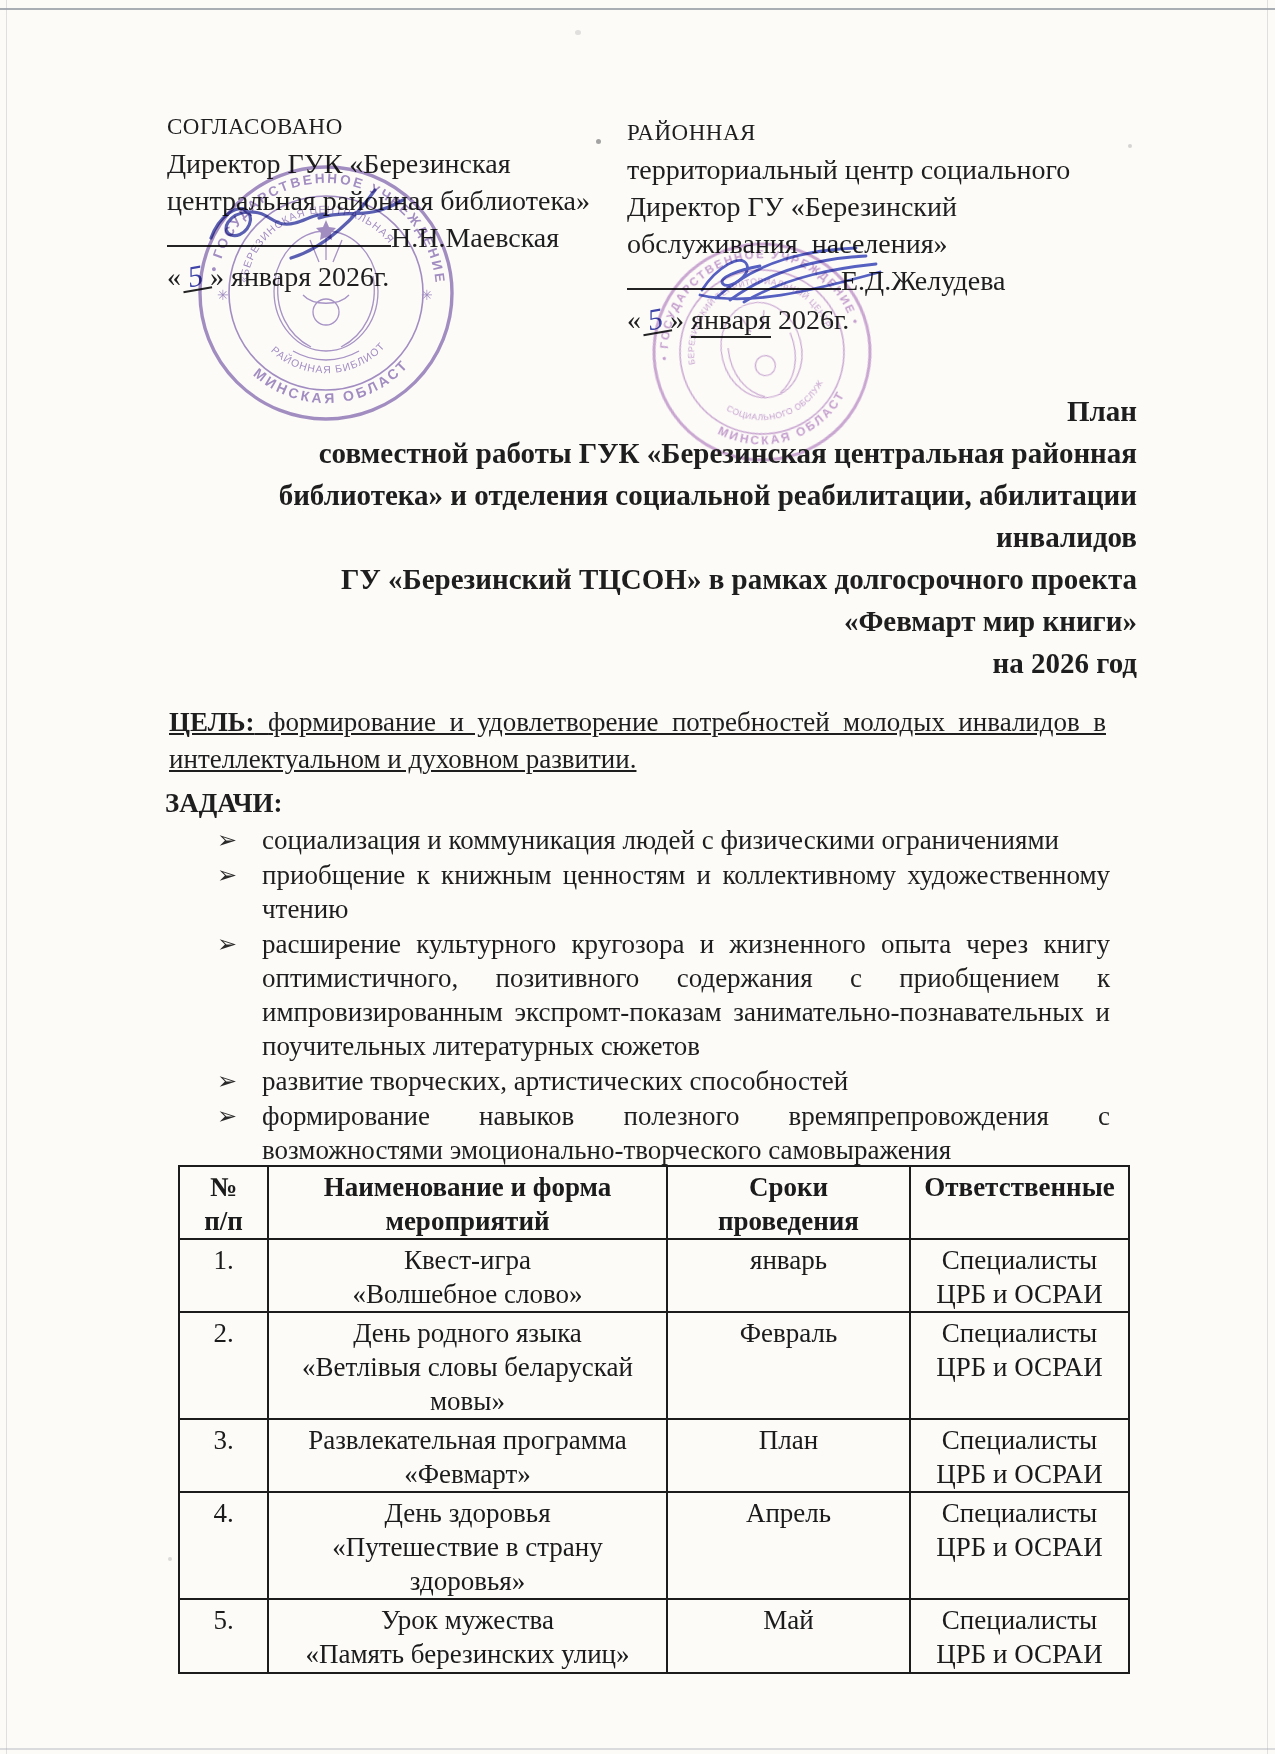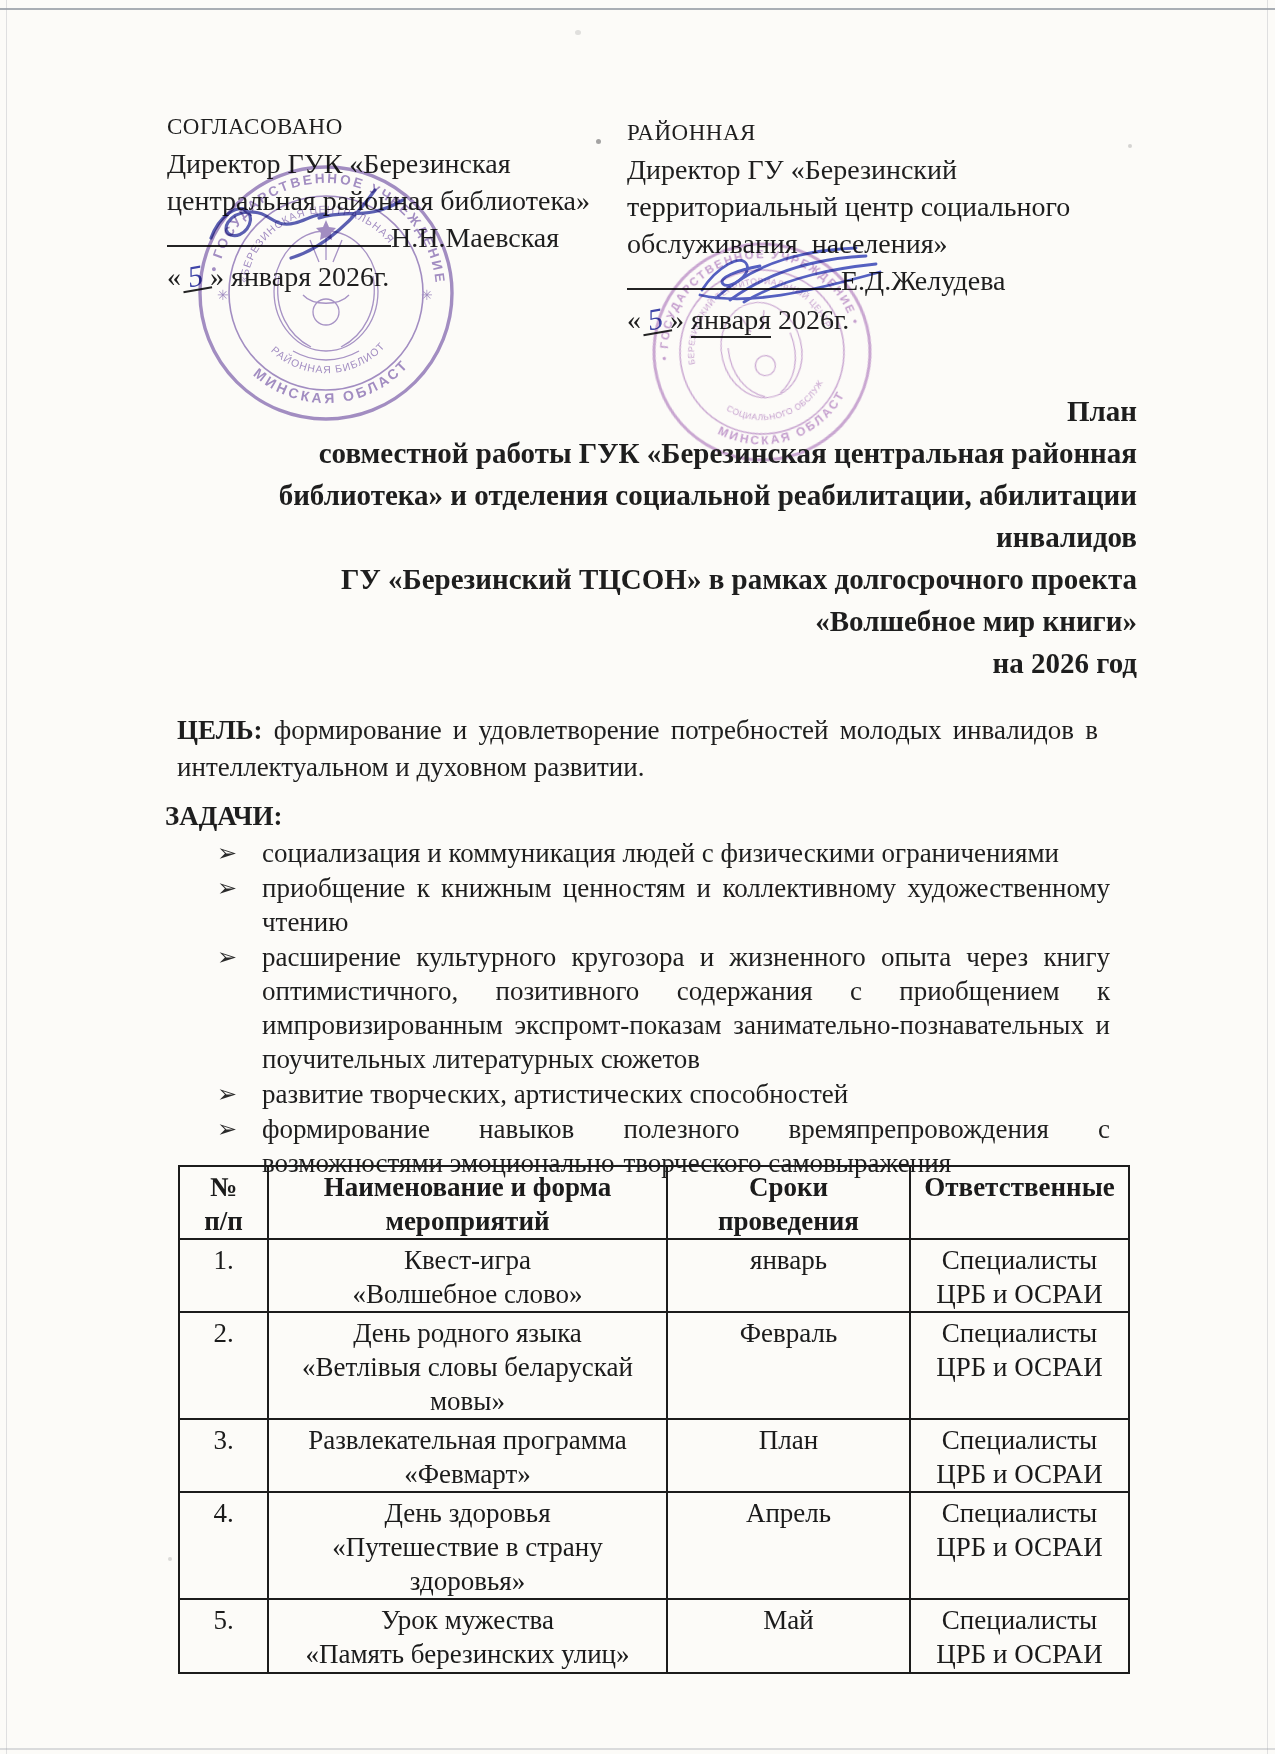--- a/index.html
+++ b/index.html
@@ -41,21 +41,21 @@
   .auto-r{left:688px;top:240px;}
 
   
   .doc-title{
     position:absolute;left:137px;top:390px;width:1000px;text-align:right;
     font-weight:bold;font-size:29px;line-height:42px;
   }
 
   
   .main-text{position:absolute;left:165px;top:700px;width:945px;font-size:27px;}
-  .goal{line-height:37px;text-align:justify;margin:12px;}
+  .goal{line-height:37px;text-align:justify;margin:4px;text-decoration:underline;}
   .tasks-label{font-weight:bold;margin:7px 0 2px 0;line-height:36px;}
   ul.tasks{list-style:none;margin:0;padding:0;}
   ul.tasks li{
     position:relative;padding-left:97px;line-height:34px;
     text-align:justify;margin:0 0 1px 0;
   }
   ul.tasks .bullet{
     position:absolute;left:52px;top:0;font-size:24px;color:#2a2a2a;
     font-family:"DejaVu Sans", sans-serif;
   }
@@ -97,22 +97,22 @@
   </div>
   <div class="date-line">
     <span>«</span><span class="ink-day">5</span><span>»</span>
     <span>января</span>
     <span>2026г.</span>
   </div>
 </div>
 
 <div class="approval ap-right">
   <div class="heading">РАЙОННАЯ</div>
+  <div class="org-line">территориальный центр социального</div>
   <div class="org-line">Директор ГУ «Березинский</div>
-  <div class="org-line">территориальный центр социального</div>
   <div class="org-line">обслуживания  населения»</div>
   <div>
     <span class="sigline sig-r"></span><span>Е.Д.Желудева</span>
   </div>
   <div class="date-line">
     <span>«</span><span class="ink-day">5</span><span>»</span>
     <span class="u-month">января</span>
     <span>2026г.</span>
   </div>
 </div>
@@ -205,21 +205,21 @@
     <path d="M12,55 C60,66 120,52 192,32"></path>
   </g>
 </svg>
 
 <div class="doc-title">
   <div>План</div>
   <div>совместной работы ГУК «Березинская центральная районная</div>
   <div>библиотека» и отделения социальной реабилитации, абилитации</div>
   <div>инвалидов</div>
   <div>ГУ «Березинский ТЦСОН» в рамках долгосрочного проекта</div>
-  <div>«Волшебное мир книги»</div>
+  <div>«Февмарт мир книги»</div>
   <div>на 2026 год</div>
 </div>
 
 <div class="main-text">
   <p class="goal"><b>ЦЕЛЬ:</b> <span>формирование и удовлетворение потребностей молодых инвалидов в интеллектуальном и духовном развитии.</span></p>
   <div class="tasks-label">ЗАДАЧИ:</div>
   <ul class="tasks">
     <li><span class="bullet">➢</span><span>социализация и коммуникация людей с физическими ограничениями</span></li>
     <li><span class="bullet">➢</span><span>приобщение к книжным ценностям и коллективному художественному чтению</span></li>
     <li><span class="bullet">➢</span><span>расширение культурного кругозора  и жизненного опыта через книгу оптимистичного, позитивного содержания с приобщением к импровизированным экспромт-показам занимательно-познавательных и поучительных литературных сюжетов</span></li>

